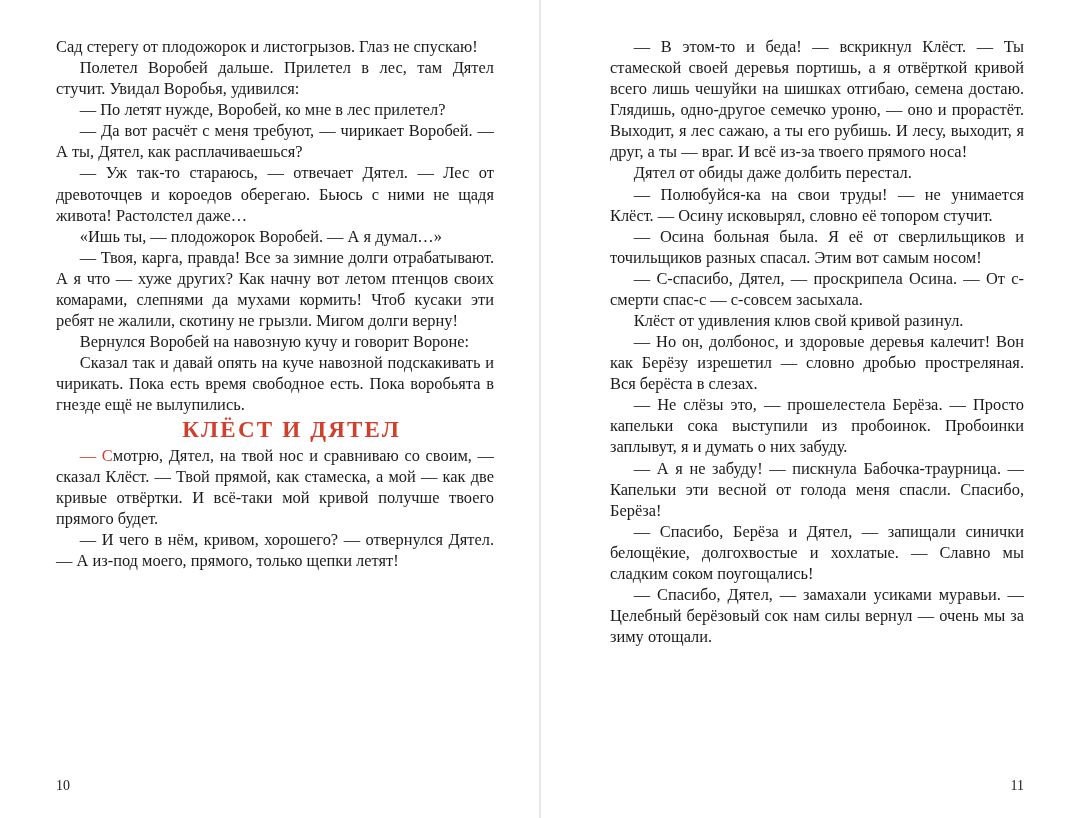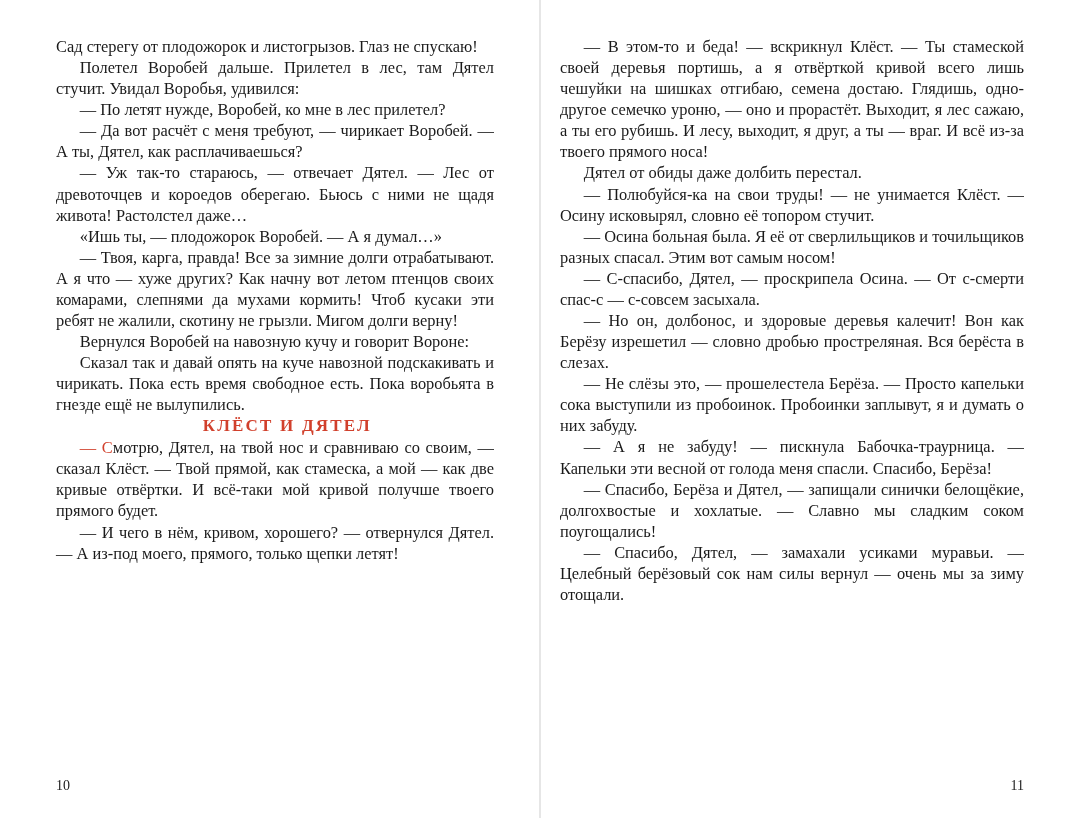--- a/index.html
+++ b/index.html
@@ -23,42 +23,42 @@
   .page {
     position: relative;
     width: 540px;
     height: 818px;
     box-sizing: border-box;
   }
   .page-left {
     padding: 36px 46px 8px 56px;
   }
   .page-right {
-    padding: 36px 56px 0 20px;
+    padding: 36px 56px 0 70px;
   }
   .col {
     font-size: 16.4px;
     line-height: 1.285;
     text-align: justify;
     text-justify: inter-word;
     hyphens: manual;
   }
   .col p {
     margin: 0;
     text-indent: 1.45em;
   }
   .col p.noindent {
     text-indent: 0;
   }
   .section-title {
     margin: 30px 0 14px 0;
     text-align: center;
     color: #d1402c;
     font-weight: bold;
-    font-size: 17px;
+    font-size: 23px;
     letter-spacing: 2.2px;
     text-indent: 0;
   }
   .dropcap-red {
     color: #d1402c;
   }
   .lead-dash {
     color: #d1402c;
   }
   .folio {
@@ -105,20 +105,21 @@
 
   <div class="gutter"></div>
 
   <div class="page page-right">
     <div class="col">
       <p>— В этом-то и беда! — вскрикнул Клёст. — Ты стамеской своей деревья портишь, а я отвёрткой кривой всего лишь чешуйки на шишках отгибаю, семена достаю. Глядишь, одно-другое семечко уроню, — оно и прорастёт. Выходит, я лес сажаю, а ты его рубишь. И лесу, выходит, я друг, а ты — враг. И всё из-за твоего прямого носа!</p>
       <p>Дятел от обиды даже долбить перестал.</p>
       <p>— Полюбуйся-ка на свои труды! — не унимается Клёст. — Осину исковырял, словно её топором стучит.</p>
       <p>— Осина больная была. Я её от сверлильщиков и точильщиков разных спасал. Этим вот самым носом!</p>
       <p>— С-спасибо, Дятел, — проскрипела Осина. — От с-смерти спас-с — с-совсем засыхала.</p>
+      <p>Клёст от удивления клюв свой кривой разинул.</p>
       <p>— Но он, долбонос, и здоровые деревья калечит! Вон как Берёзу изрешетил — словно дробью простреляная. Вся берёста в слезах.</p>
       <p>— Не слёзы это, — прошелестела Берёза. — Просто капельки сока выступили из пробоинок. Пробоинки заплывут, я и думать о них забуду.</p>
       <p>— А я не забуду! — пискнула Бабочка-траурница. — Капельки эти весной от голода меня спасли. Спасибо, Берёза!</p>
       <p>— Спасибо, Берёза и Дятел, — запищали синички белощёкие, долгохвостые и хохлатые. — Славно мы сладким соком поугощались!</p>
       <p>— Спасибо, Дятел, — замахали усиками муравьи. — Целебный берёзовый сок нам силы вернул — очень мы за зиму отощали.</p>
     </div>
     <div class="folio folio-right">11</div>
   </div>
 
 </div>

